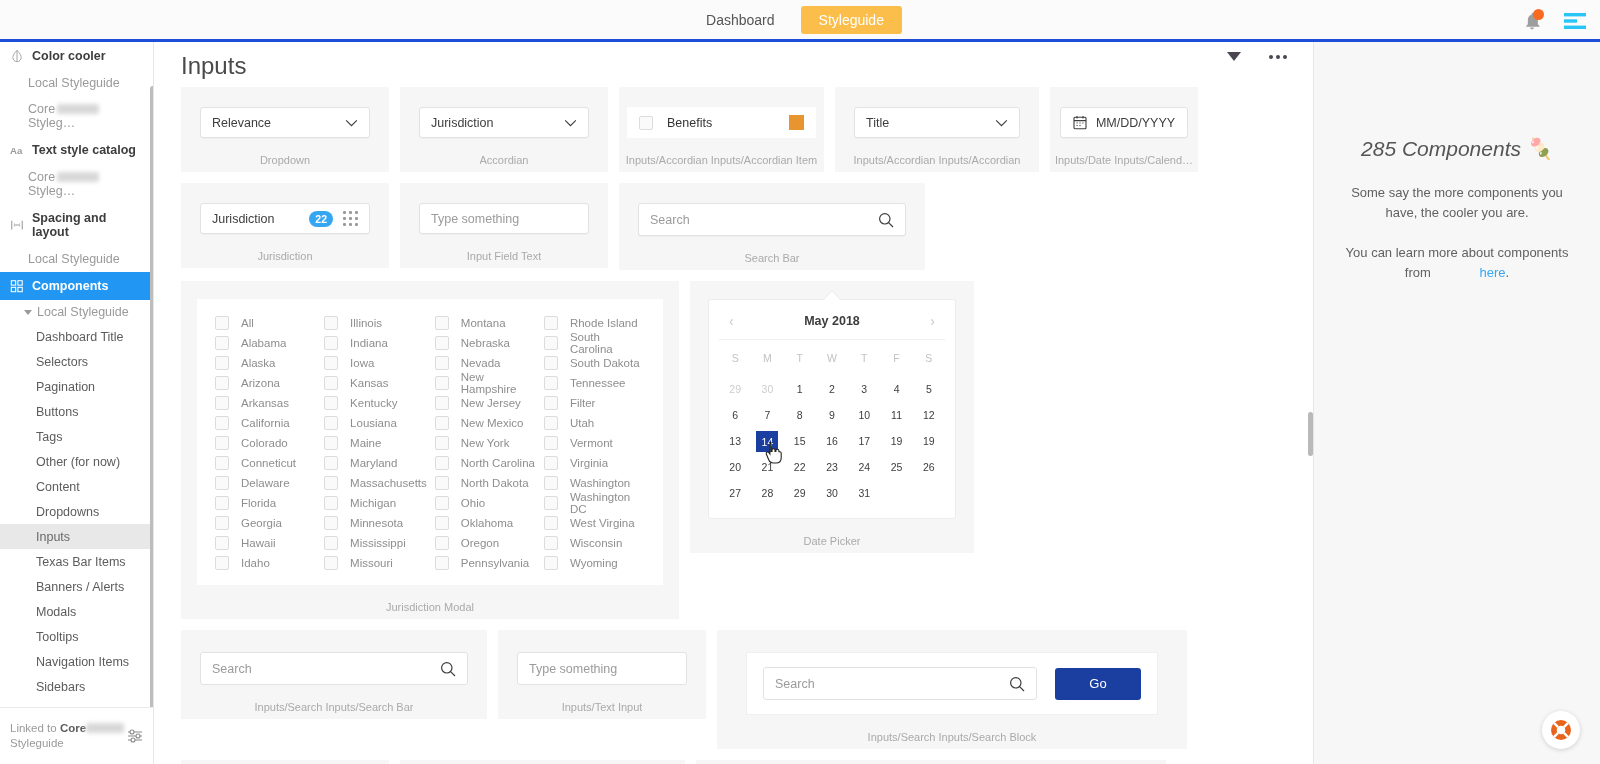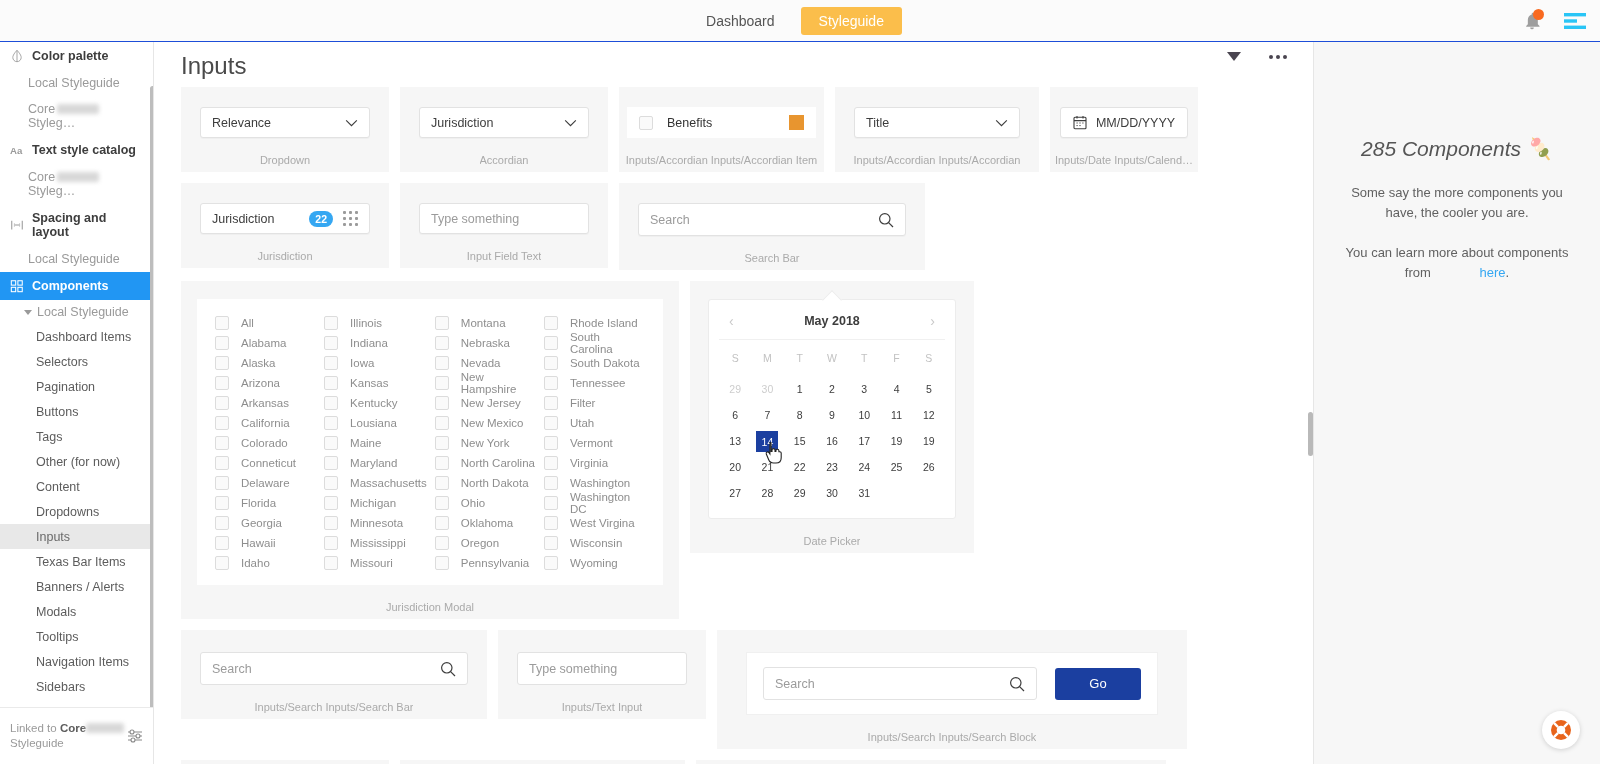--- a/index.html
+++ b/index.html
@@ -9,21 +9,21 @@
     overflow: hidden;
     font-family: "Liberation Sans", sans-serif;
     background: #ffffff;
     color: #333;
   }
   .app { position: relative; width: 1600px; height: 764px; }
 
   
   .topbar {
     position: absolute; top: 0; left: 0; width: 1600px; height: 42px;
-    background: #fbfbfb; border-bottom: 1px solid #1d4ed8;
+    background: #fbfbfb; border-bottom: 3px solid #1d4ed8;
     display: flex; align-items: center; justify-content: center;
   }
   .topbar-center { display: flex; align-items: center; gap: 18px; }
   .nav-link {
     font-size: 14px; color: #555; padding: 5px 8px; cursor: pointer;
   }
   .nav-pill {
     background: #FBBE4B; color: #fff; font-size: 14px;
     padding: 6px 18px; border-radius: 3px; cursor: pointer;
   }
@@ -283,21 +283,21 @@
 
   <div class="sidebar">
     <div class="sb-scroll">
 
       <div class="sb-group">
         <div class="sb-main">
           <svg class="sb-ico" viewBox="0 0 16 16">
               <path d="M8 1.5C8 1.5 3.2 6.3 3.2 9.6A4.8 4.8 0 0 0 8 14.5a4.8 4.8 0 0 0 4.8-4.9C12.8 6.3 8 1.5 8 1.5z" fill="none" stroke="#9a9a9a" stroke-width="1"></path>
               <path d="M8 1.5v13" stroke="#9a9a9a" stroke-width="1"></path>
             </svg>
-          <span>Color palette</span>
+          <span>Color cooler</span>
         </div>
         <div class="sb-sub"><span>Local Styleguide</span></div>
         <div class="sb-sub"><span>Core</span><span class="blurred"></span><span>Styleg…</span></div>
       </div>
 
       <div class="sb-group">
         <div class="sb-main">
           <svg class="sb-ico" viewBox="0 0 16 16">
               <text x="0" y="12" font-size="11" fill="#9a9a9a" font-family="Liberation Sans, sans-serif">Aa</text>
             </svg>
@@ -324,21 +324,21 @@
               <rect x="9" y="2" width="5" height="5" fill="none" stroke="#fff" stroke-width="1.2"></rect>
               <rect x="1.5" y="9.5" width="5" height="5" fill="none" stroke="#fff" stroke-width="1.2"></rect>
               <rect x="9" y="9.5" width="5" height="5" fill="none" stroke="#fff" stroke-width="1.2"></rect>
             </svg>
           <span>Components</span>
         </div>
         <div class="sb-sub-exp">
           <span class="caret-d"></span>
           <span>Local Styleguide</span>
         </div>
-        <div class="sb-leaf">Dashboard Items</div>
+        <div class="sb-leaf">Dashboard Title</div>
         <div class="sb-leaf">Selectors</div>
         <div class="sb-leaf">Pagination</div>
         <div class="sb-leaf">Buttons</div>
         <div class="sb-leaf">Tags</div>
         <div class="sb-leaf">Other (for now)</div>
         <div class="sb-leaf">Content</div>
         <div class="sb-leaf">Dropdowns</div>
         <div class="sb-leaf sel">Inputs</div>
         <div class="sb-leaf">Texas Bar Items</div>
         <div class="sb-leaf">Banners / Alerts</div>

